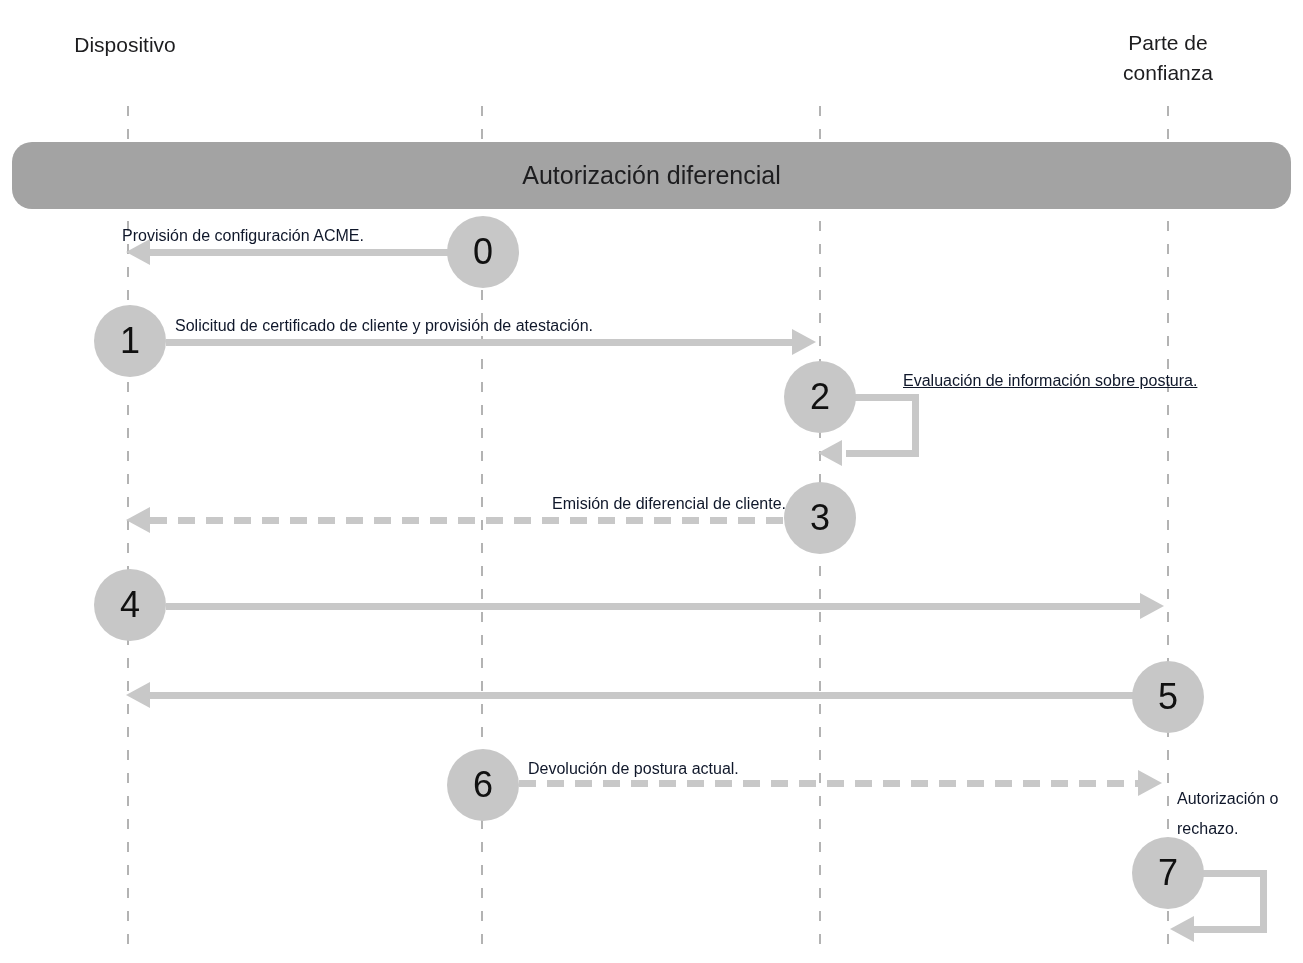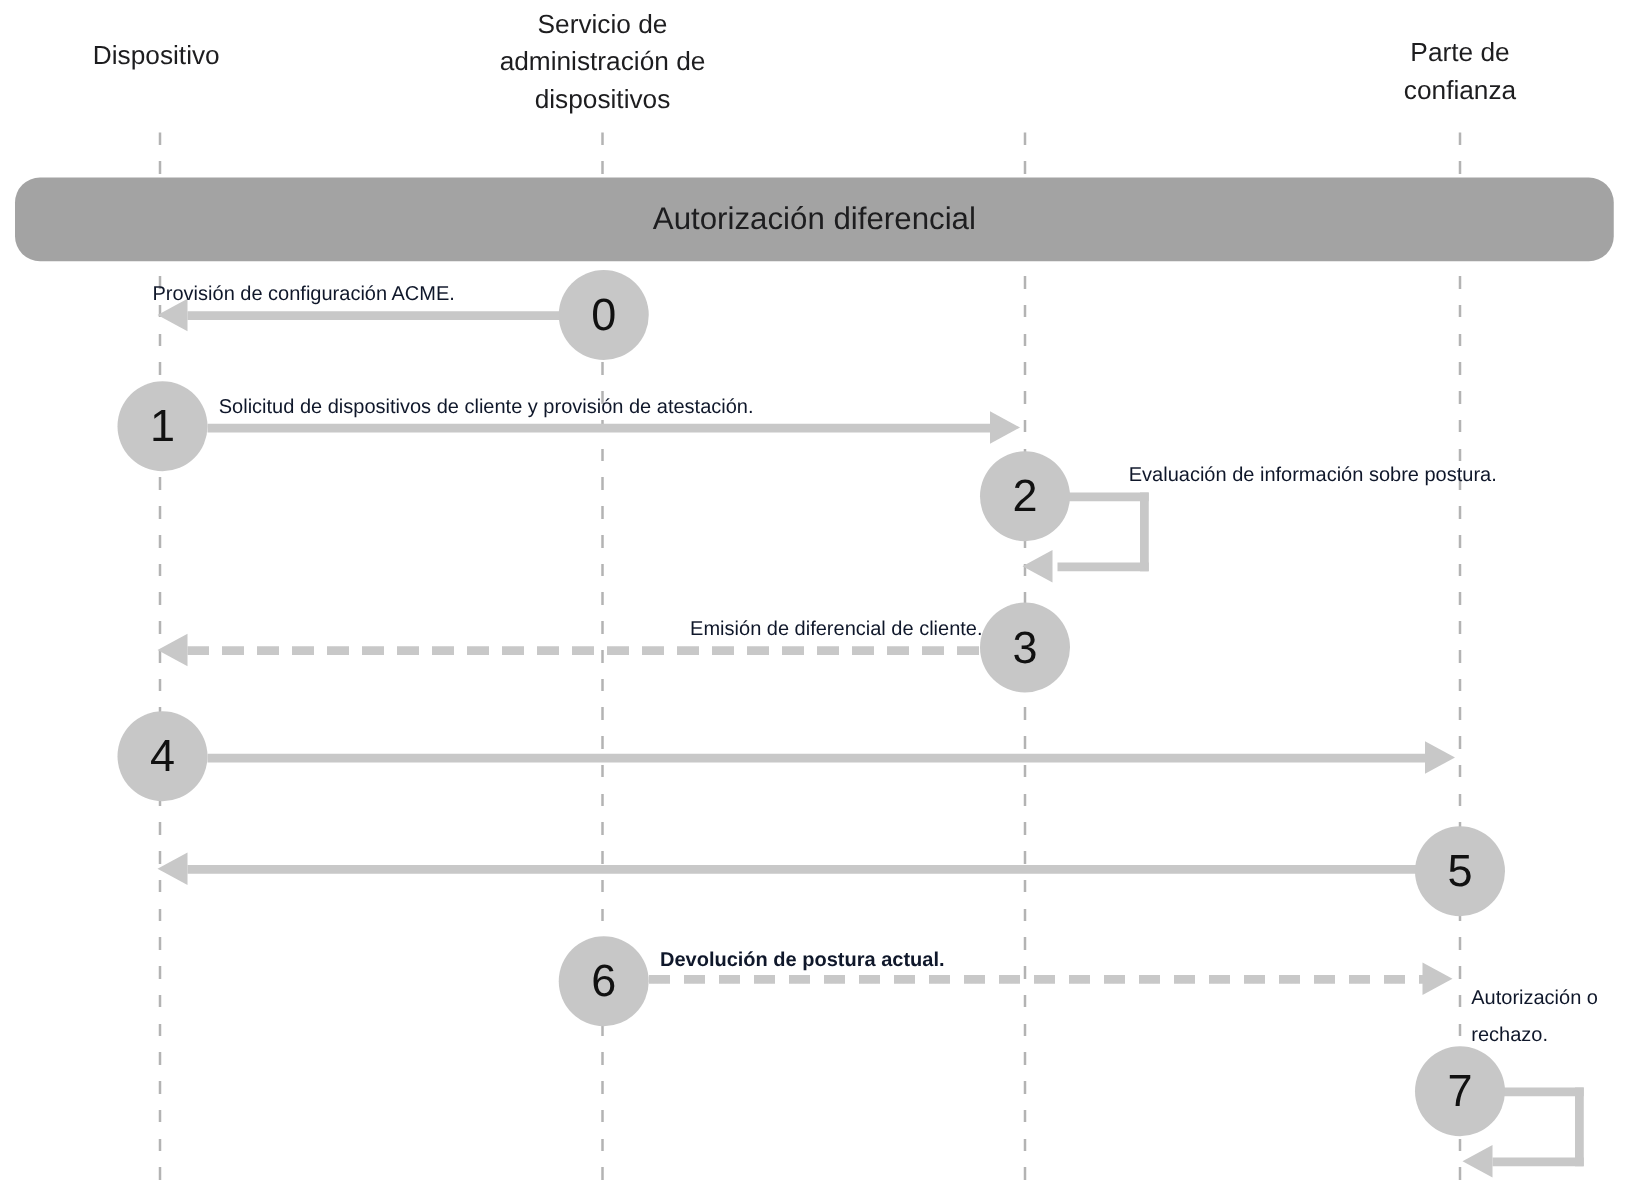--- a/index.html
+++ b/index.html
@@ -38,55 +38,54 @@
     display:flex;align-items:center;justify-content:center;
   }
   .circle span{font-size:36px;color:#111111;}
   
   .mlabel{position:absolute;font-size:16px;line-height:30px;color:#0f172a;white-space:nowrap;}
   .mlabel.ra{text-align:right;}
   .mlabel.wrap{white-space:normal;}
   
   .s0s{left:150px;top:249px;width:302px;} .s0a{left:126px;top:239px;} .c0{left:447px;top:216px;} .l0{left:122px;top:221px;}
   .s1s{left:166px;top:339px;width:628px;} .s1a{left:792px;top:329px;} .c1{left:94px;top:305px;}  .l1{left:175px;top:311px;}
-  .p2{left:846px;top:394px;}               .s2a{left:818px;top:440px;} .c2{left:784px;top:361px;} .l2{left:903px;top:366px;}
+  .p2{left:846px;top:394px;}               .s2a{left:818px;top:440px;} .c2{left:784px;top:361px;} .l2{left:903px;top:366px;text-decoration:underline;}
   .s3s{left:150px;top:517px;width:636px;} .s3a{left:126px;top:507px;} .c3{left:784px;top:482px;} .l3{left:486px;top:489px;width:300px;}
   .s4s{left:166px;top:603px;width:976px;} .s4a{left:1140px;top:593px;}.c4{left:94px;top:569px;}  .l4{left:175px;top:576px;}
   .s5s{left:150px;top:692px;width:984px;} .s5a{left:126px;top:682px;} .c5{left:1132px;top:661px;}.l5{left:828px;top:667px;width:300px;}
-  .s6s{left:519px;top:780px;width:621px;} .s6a{left:1138px;top:770px;}.c6{left:447px;top:749px;} .l6{left:528px;top:754px;font-weight:bold;}
+  .s6s{left:519px;top:780px;width:621px;} .s6a{left:1138px;top:770px;}.c6{left:447px;top:749px;} .l6{left:528px;top:754px;}
   .p7{left:1194px;top:870px;}              .s7a{left:1170px;top:916px;}.c7{left:1132px;top:837px;}.l7{left:1177px;top:784px;width:132px;}
 </style>
 </head>
 <body>
 
 <div class="canvas">
 
   <div class="lifeline ll0"></div>
   <div class="lifeline ll1"></div>
   <div class="lifeline ll2"></div>
   <div class="lifeline ll3"></div>
 
   <div class="actor a0">Dispositivo</div>
-  <div class="actor a1">Servicio de administración de dispositivos</div>
   <div class="actor a3">Parte de confianza</div>
 
   <div class="banner">
     <span>Autorización diferencial</span>
   </div>
 
   <div class="shaft s0s"></div>
   <div class="ah ah-l s0a"></div>
   <div class="mlabel l0">Provisión de configuración ACME.</div>
   <div class="circle c0">
       <span>0</span>
     </div>
 
   <div class="shaft s1s"></div>
   <div class="ah ah-r s1a"></div>
-  <div class="mlabel l1">Solicitud de dispositivos de cliente y provisión de atestación.</div>
+  <div class="mlabel l1">Solicitud de certificado de cliente y provisión de atestación.</div>
   <div class="circle c1">
       <span>1</span>
     </div>
 
   <div class="loop p2"></div>
   <div class="ah ah-l s2a"></div>
   <div class="mlabel l2">Evaluación de información sobre postura.</div>
   <div class="circle c2">
       <span>2</span>
     </div>

